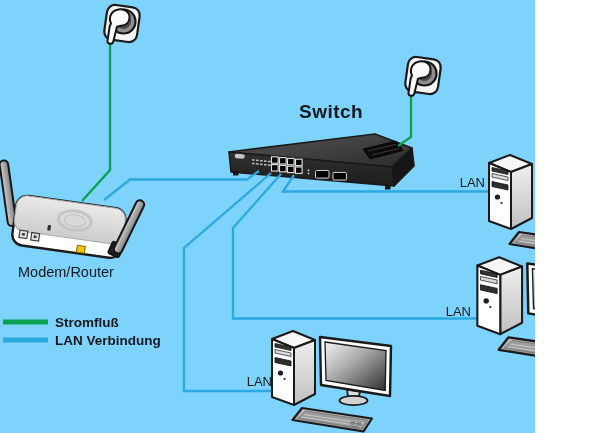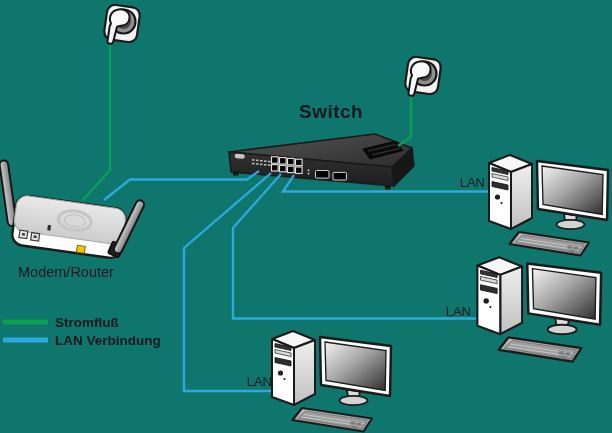--- a/index.html
+++ b/index.html
@@ -1,16 +1,16 @@
 <!DOCTYPE html>
 <html><head>
 <meta charset="utf-8">
 <style>
   html,body{margin:0;padding:0;background:#ffffff;}
-  .stage{position:relative;width:612px;height:433px;background:#0f766e;overflow:hidden;
+  .stage{position:relative;width:535px;height:433px;background:#7dd3fc;overflow:hidden;
          font-family:"Liberation Sans", sans-serif;}
   svg{display:block;}
   .cable{fill:none;stroke-width:2.3;stroke-linejoin:miter;stroke-linecap:butt;}
   .legend-swatch{stroke-width:5;stroke-linecap:butt;}
   text{fill:#15181f;}
   .t-switch{font-size:19px;font-weight:bold;letter-spacing:.5px;}
   .t-device{font-size:14.5px;}
   .t-lan{font-size:13px;}
   .t-legend{font-size:13.5px;font-weight:bold;}
   .outline{stroke:#1a1a1a;stroke-linejoin:round;}

